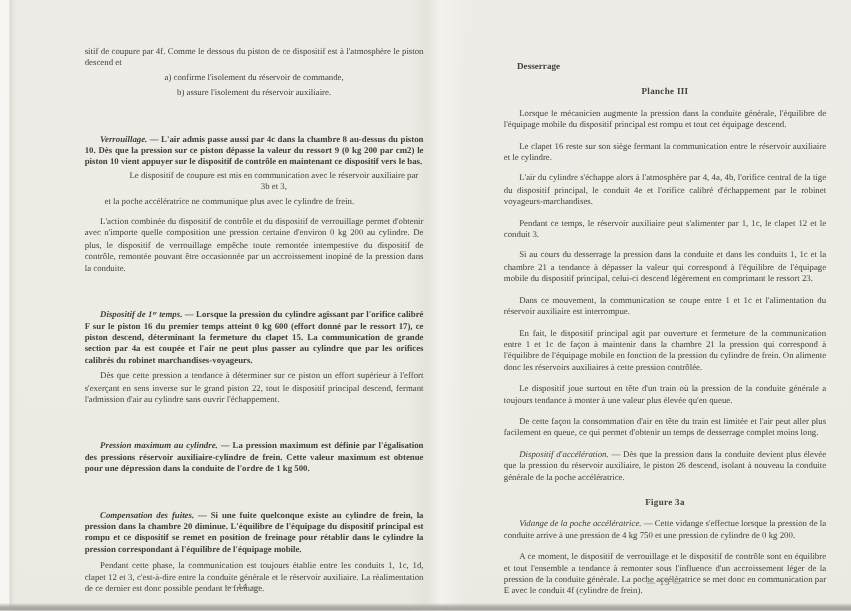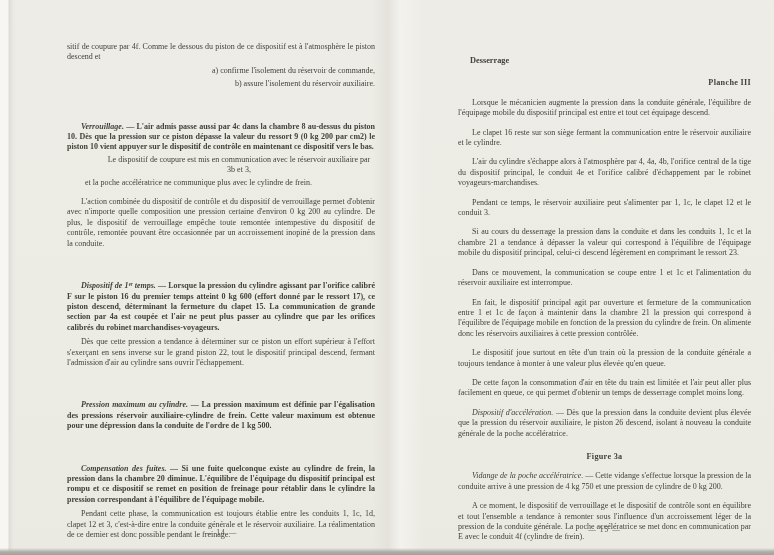--- a/index.html
+++ b/index.html
@@ -26,40 +26,40 @@
   .edge-bottom{
     position:absolute;left:0;bottom:0;width:774px;height:7px;
     background:linear-gradient(180deg,rgba(176,174,169,0) 0,#aFada8 55%,#a3a19c 100%);
   }
   .page{
     position:absolute;
     color:#45413b;
     font-size:8px;line-height:10.4px;
     text-align:justify;
   }
-  .page-left{left:67px;top:38px;width:308px;}
+  .page-left{left:77px;top:38px;width:308px;}
   .page-right{left:458px;top:44px;width:293px;}
   p{margin:0;}
   .para{text-indent:14px;margin-top:4px;}
   .noindent{text-indent:0;}
-  .item{text-indent:0;margin-top:3px;text-align:right;}
+  .item{text-indent:0;margin-top:3px;text-align:center;}
   .gap-md{margin-top:9px;}
   .gap-lg{margin-top:32px;font-weight:bold;}
   .sub1{text-indent:0;margin-left:40px;margin-right:4px;margin-top:2px;text-align:center;}
   .sub2{text-indent:0;margin-left:18px;margin-top:2px;text-align:left;}
   .lead{font-style:italic;}
   .lead::after{content:" ";}
   .section-heading{
     font-weight:bold;font-size:8.3px;text-indent:0;text-align:left;margin:12px;
   }
   .center-heading{
     text-align:center;text-indent:0;font-weight:bold;font-size:8.2px;
     letter-spacing:0.3px;
   }
-  .plate-heading{margin-top:3px;text-align:right;}
+  .plate-heading{margin-top:3px;}
   .figure-heading{margin-top:13px;margin-bottom:2px;}
   .pagenum{
     position:absolute;font-size:7.6px;color:#55524c;text-align:center;
     letter-spacing:1px;
   }
   .pagenum-left{left:67px;top:528px;width:308px;}
   .pagenum-right{left:458px;top:525px;width:293px;}
 </style>
 </head>
 <body>
@@ -89,21 +89,21 @@
 
     <p class="para gap-lg"><i class="lead">Compensation des fuites.</i><span>— Si une fuite quelconque existe au cylindre de frein, la pression dans la chambre 20 diminue. L'équilibre de l'équipage du dispositif principal est rompu et ce dispositif se remet en position de freinage pour rétablir dans le cylindre la pression correspondant à l'équilibre de l'équipage mobile.</span></p>
 
     <p class="para">Pendant cette phase, la communication est toujours établie entre les conduits 1, 1c, 1d, clapet 12 et 3, c'est-à-dire entre la conduite générale et le réservoir auxiliaire. La réalimentation de ce dernier est donc possible pendant le freinage.</p>
   </div>
 
   <div class="page page-right">
     <p class="section-heading">Desserrage</p>
     <p class="center-heading plate-heading">Planche III</p>
 
-    <p class="para gap-md">Lorsque le mécanicien augmente la pression dans la conduite générale, l'équilibre de l'équipage mobile du dispositif principal est entre et tout cet équipage descend.</p>
+    <p class="para gap-md">Lorsque le mécanicien augmente la pression dans la conduite générale, l'équilibre de l'équipage mobile du dispositif principal est rompu et tout cet équipage descend.</p>
     <p class="para gap-md">Le clapet 16 reste sur son siège fermant la communication entre le réservoir auxiliaire et le cylindre.</p>
     <p class="para gap-md">L'air du cylindre s'échappe alors à l'atmosphère par 4, 4a, 4b, l'orifice central de la tige du dispositif principal, le conduit 4e et l'orifice calibré d'échappement par le robinet voyageurs-marchandises.</p>
     <p class="para gap-md">Pendant ce temps, le réservoir auxiliaire peut s'alimenter par 1, 1c, le clapet 12 et le conduit 3.</p>
     <p class="para gap-md">Si au cours du desserrage la pression dans la conduite et dans les conduits 1, 1c et la chambre 21 a tendance à dépasser la valeur qui correspond à l'équilibre de l'équipage mobile du dispositif principal, celui-ci descend légèrement en comprimant le ressort 23.</p>
     <p class="para gap-md">Dans ce mouvement, la communication se coupe entre 1 et 1c et l'alimentation du réservoir auxiliaire est interrompue.</p>
     <p class="para gap-md">En fait, le dispositif principal agit par ouverture et fermeture de la communication entre 1 et 1c de façon à maintenir dans la chambre 21 la pression qui correspond à l'équilibre de l'équipage mobile en fonction de la pression du cylindre de frein. On alimente donc les réservoirs auxiliaires à cette pression contrôlée.</p>
     <p class="para gap-md">Le dispositif joue surtout en tête d'un train où la pression de la conduite générale a toujours tendance à monter à une valeur plus élevée qu'en queue.</p>
     <p class="para gap-md">De cette façon la consommation d'air en tête du train est limitée et l'air peut aller plus facilement en queue, ce qui permet d'obtenir un temps de desserrage complet moins long.</p>
 
     <p class="para gap-md"><i class="lead">Dispositif d'accélération.</i><span>— Dès que la pression dans la conduite devient plus élevée que la pression du réservoir auxiliaire, le piston 26 descend, isolant à nouveau la conduite générale de la poche accélératrice.</span></p>

